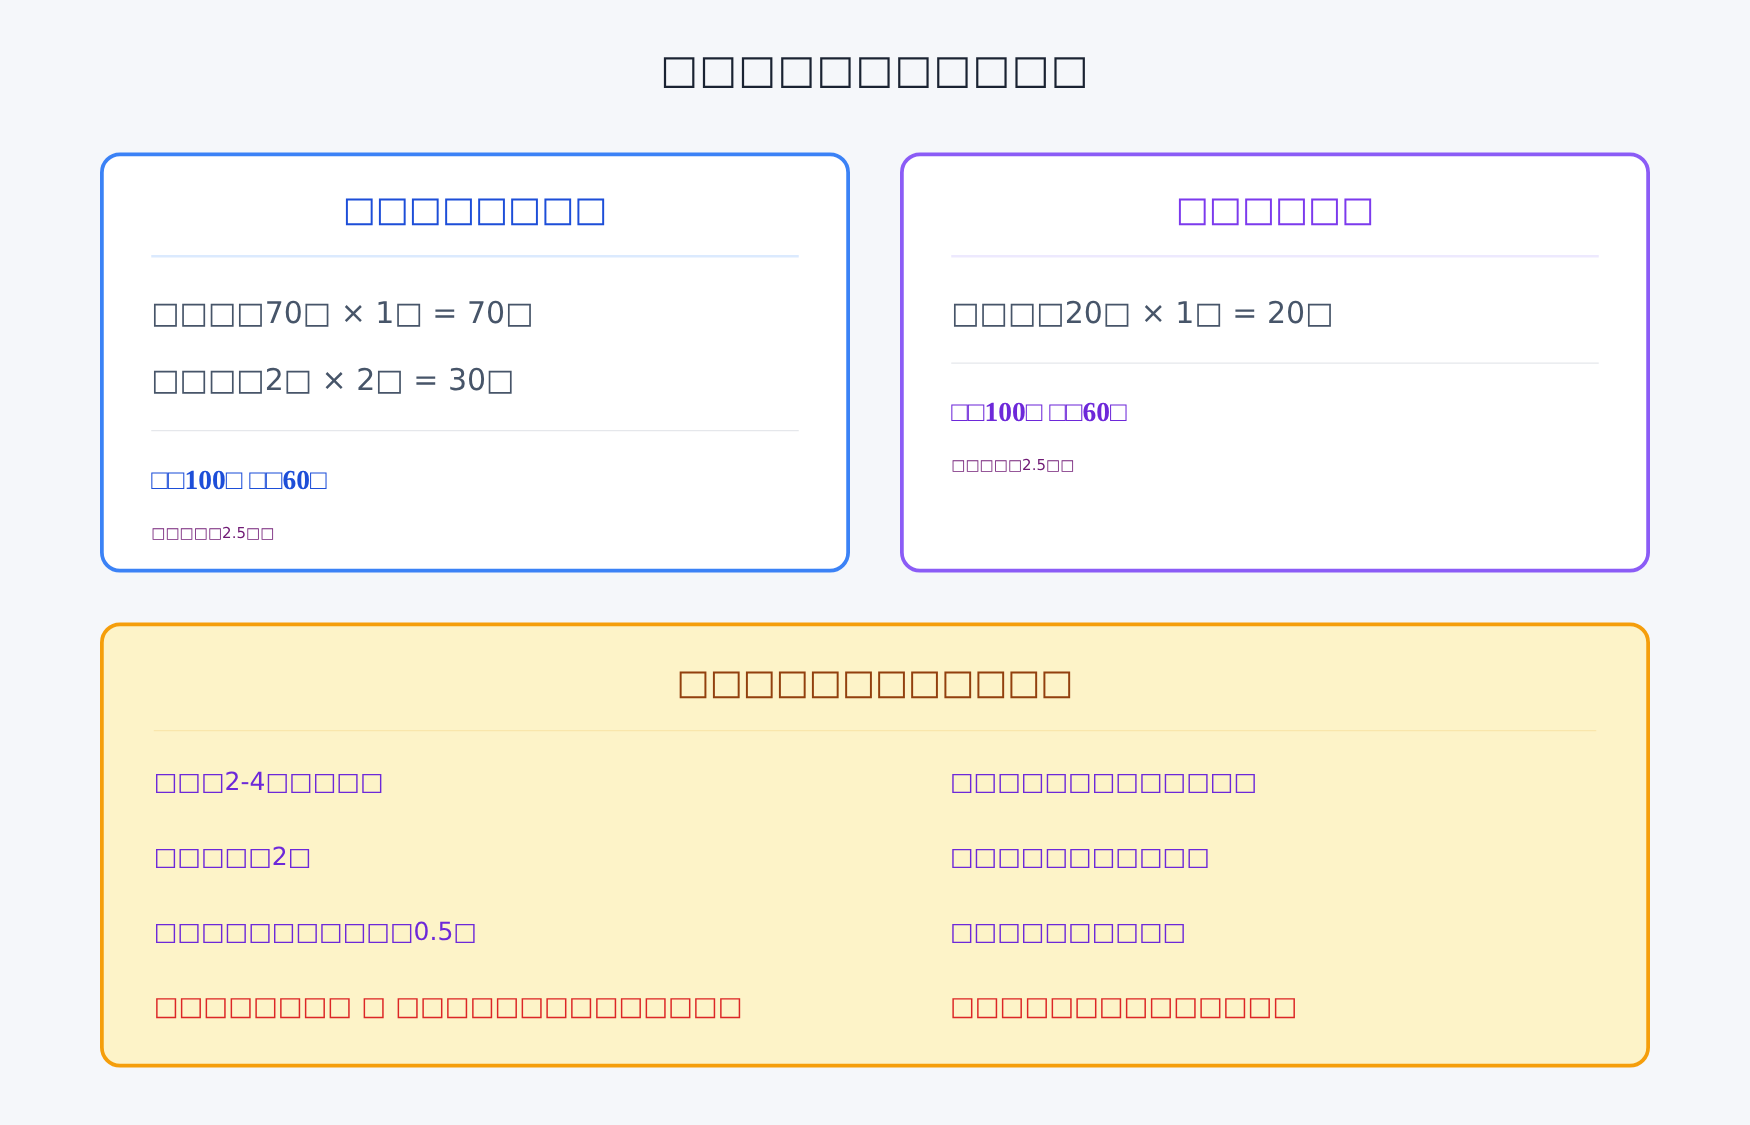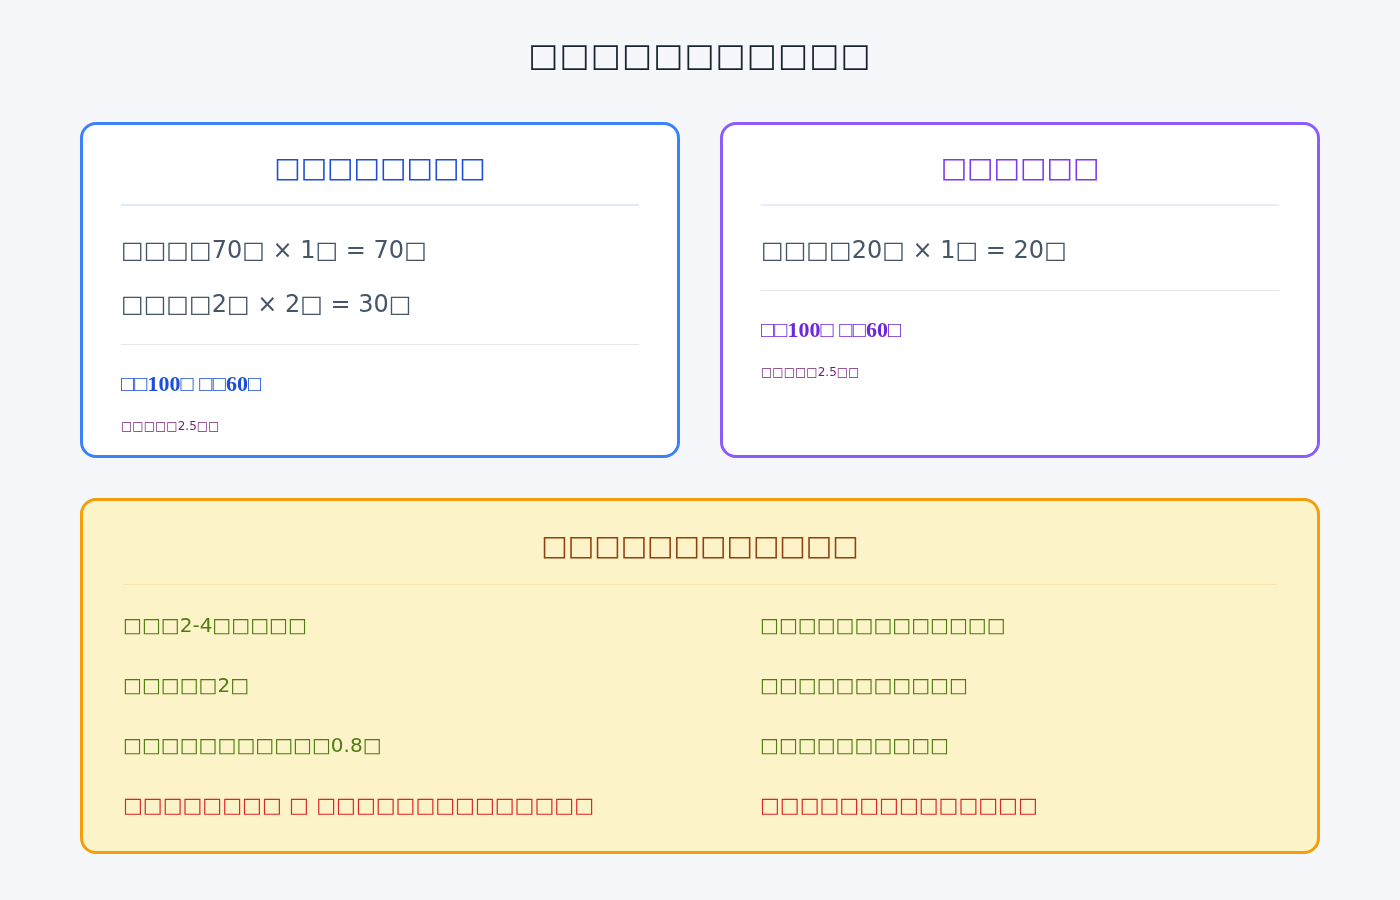--- a/index.html
+++ b/index.html
@@ -82,21 +82,21 @@
     margin-bottom: 22px;
   }
   .summary-grid {
     display: grid;
     grid-template-columns: 1fr 1fr;
     column-gap: 120px;
   }
   .summary-col { display: flex; flex-direction: column; row-gap: 36px; }
   .sum-line {
     font-size: 20px;
-    color: #4d7c0f;
+    color: #6d28d9;
   }
   .sum-highlight {
     font-size: 21px;
     font-weight: 700;
     color: #dc2626;
   }
 </style>
 </head>
 <body>
 
@@ -127,21 +127,21 @@
 
   </div>
 
   <section class="summary-card">
     <h2 class="summary-title">□□□□□□□□□□□□</h2>
     <div class="divider div-amber"></div>
     <div class="summary-grid">
       <div class="summary-col">
         <p class="sum-line">□□□2-4□□□□□</p>
         <p class="sum-line">□□□□□2□</p>
-        <p class="sum-line">□□□□□□□□□□□0.8□</p>
+        <p class="sum-line">□□□□□□□□□□□0.5□</p>
         <p class="sum-highlight">□□□□□□□□ □ □□□□□□□□□□□□□□</p>
       </div>
       <div class="summary-col">
         <p class="sum-line">□□□□□□□□□□□□□</p>
         <p class="sum-line">□□□□□□□□□□□</p>
         <p class="sum-line">□□□□□□□□□□</p>
         <p class="sum-highlight">□□□□□□□□□□□□□□</p>
       </div>
     </div>
   </section>

